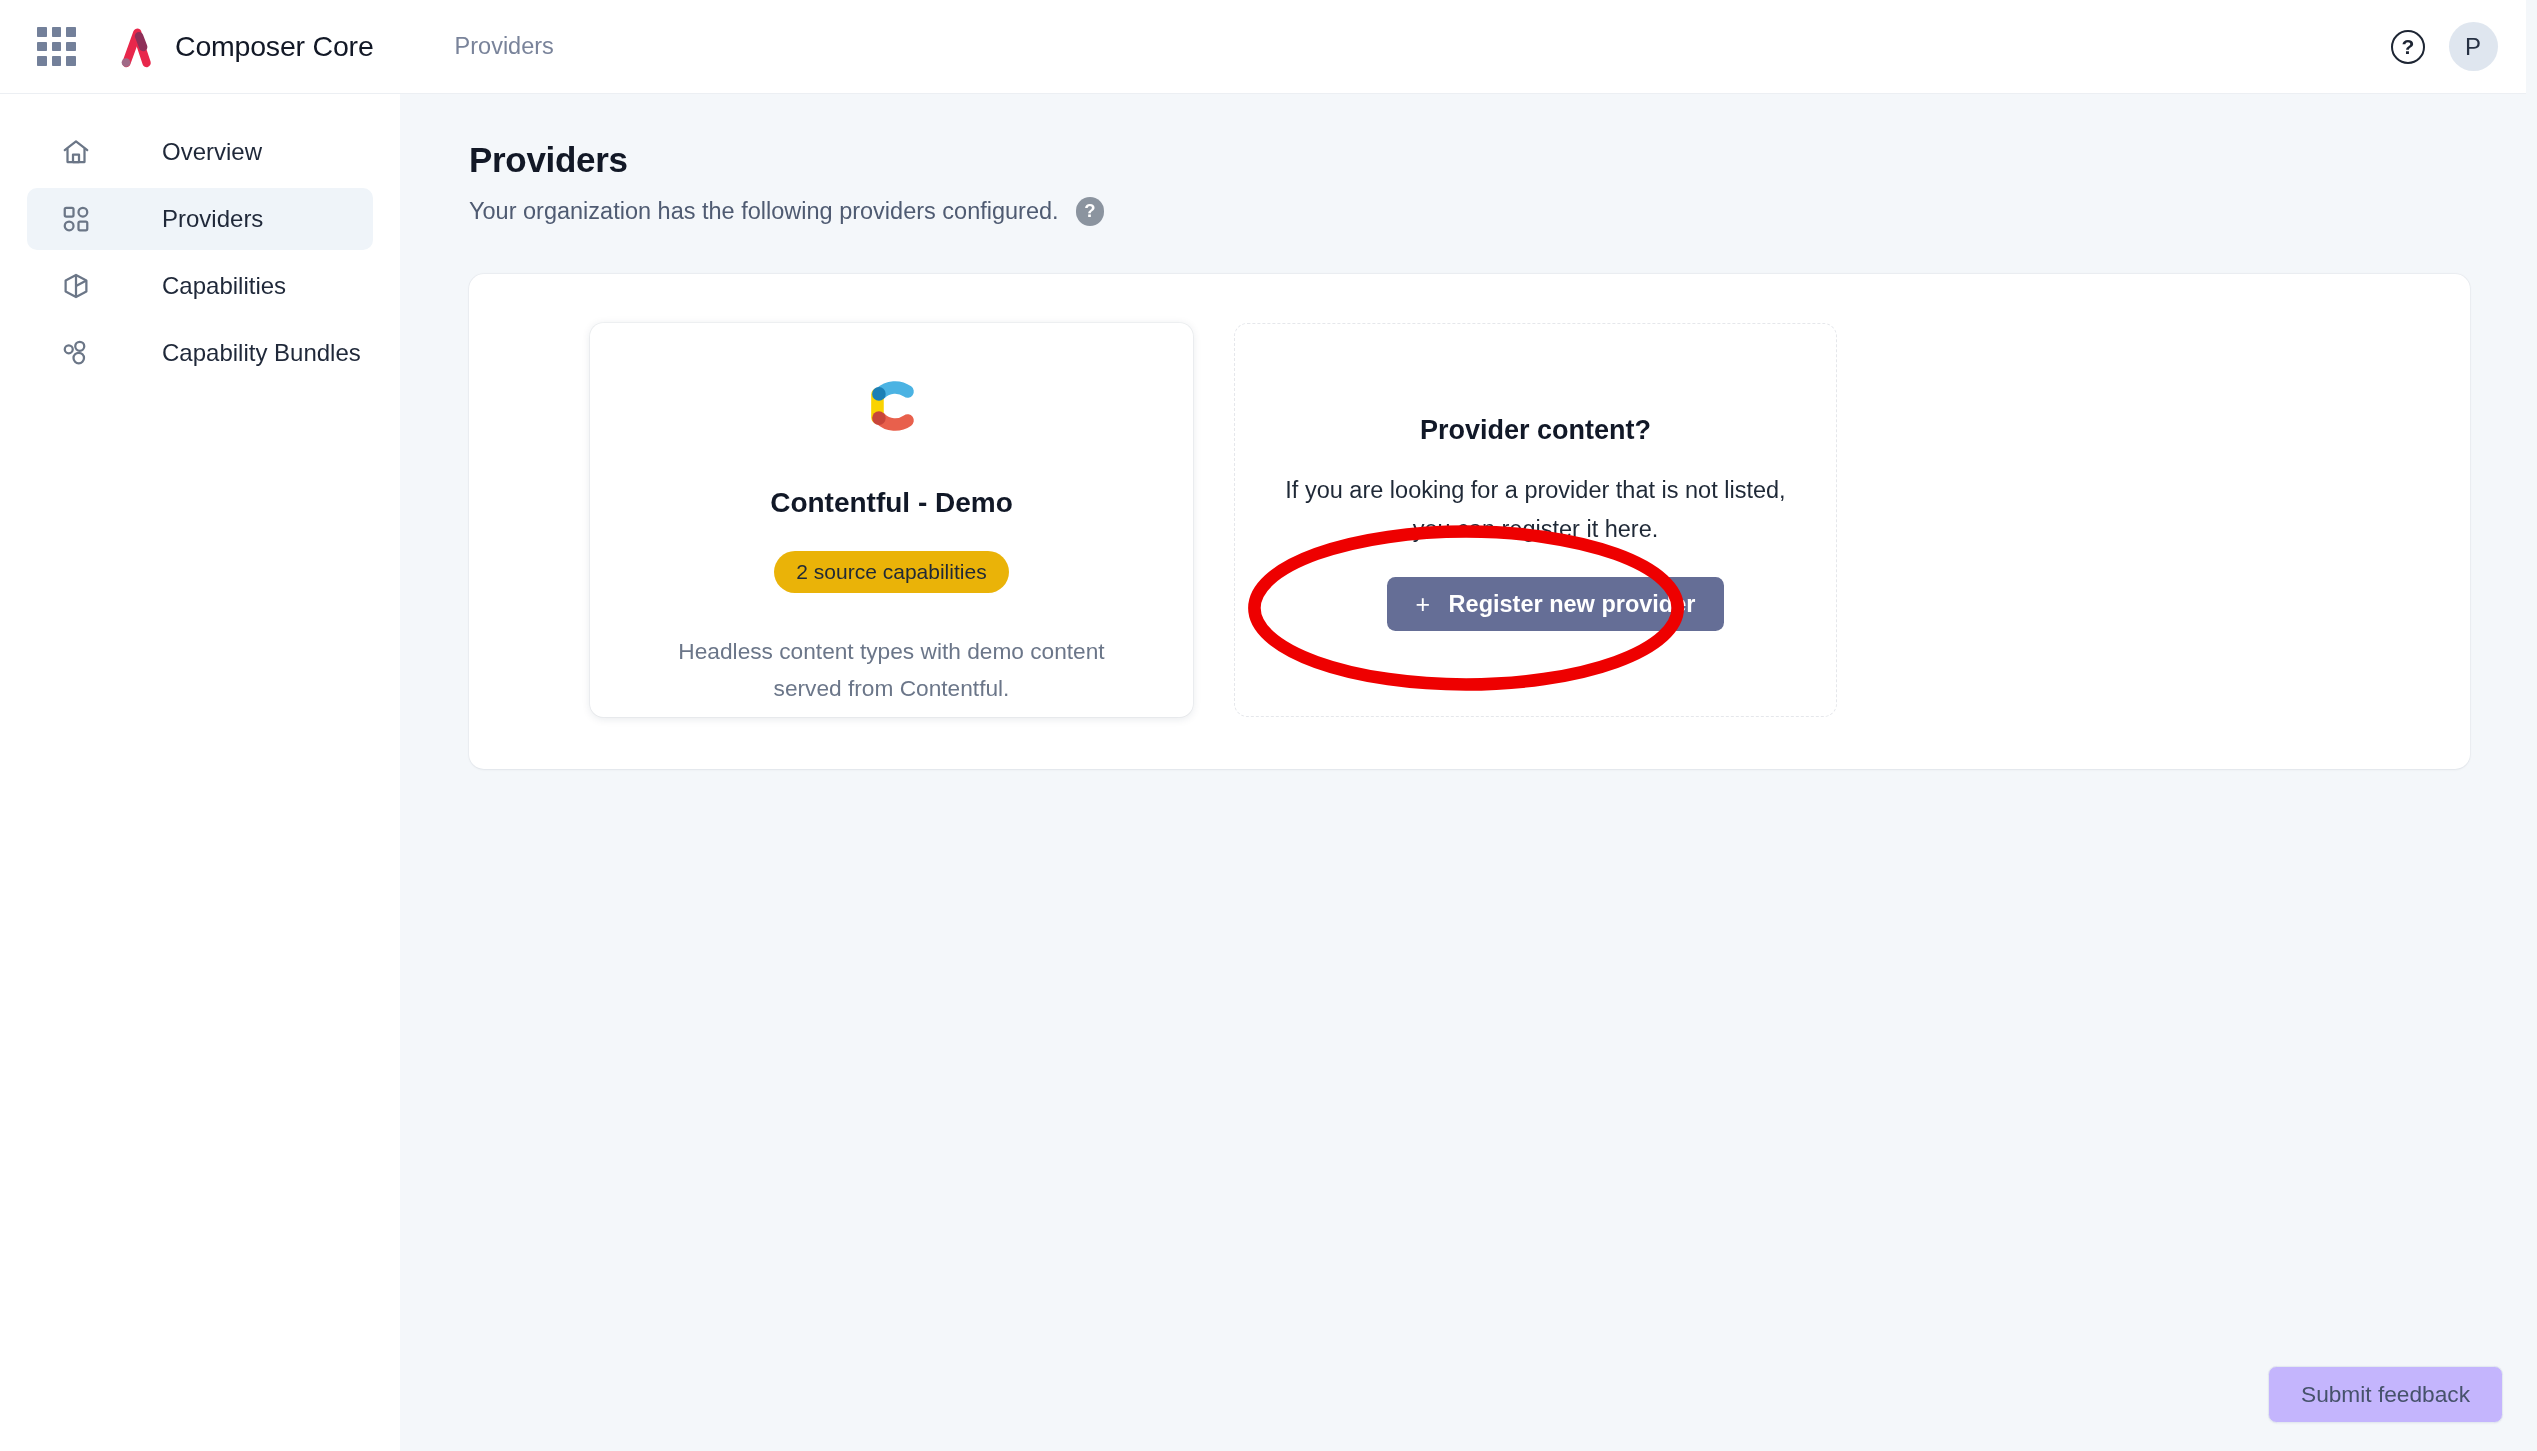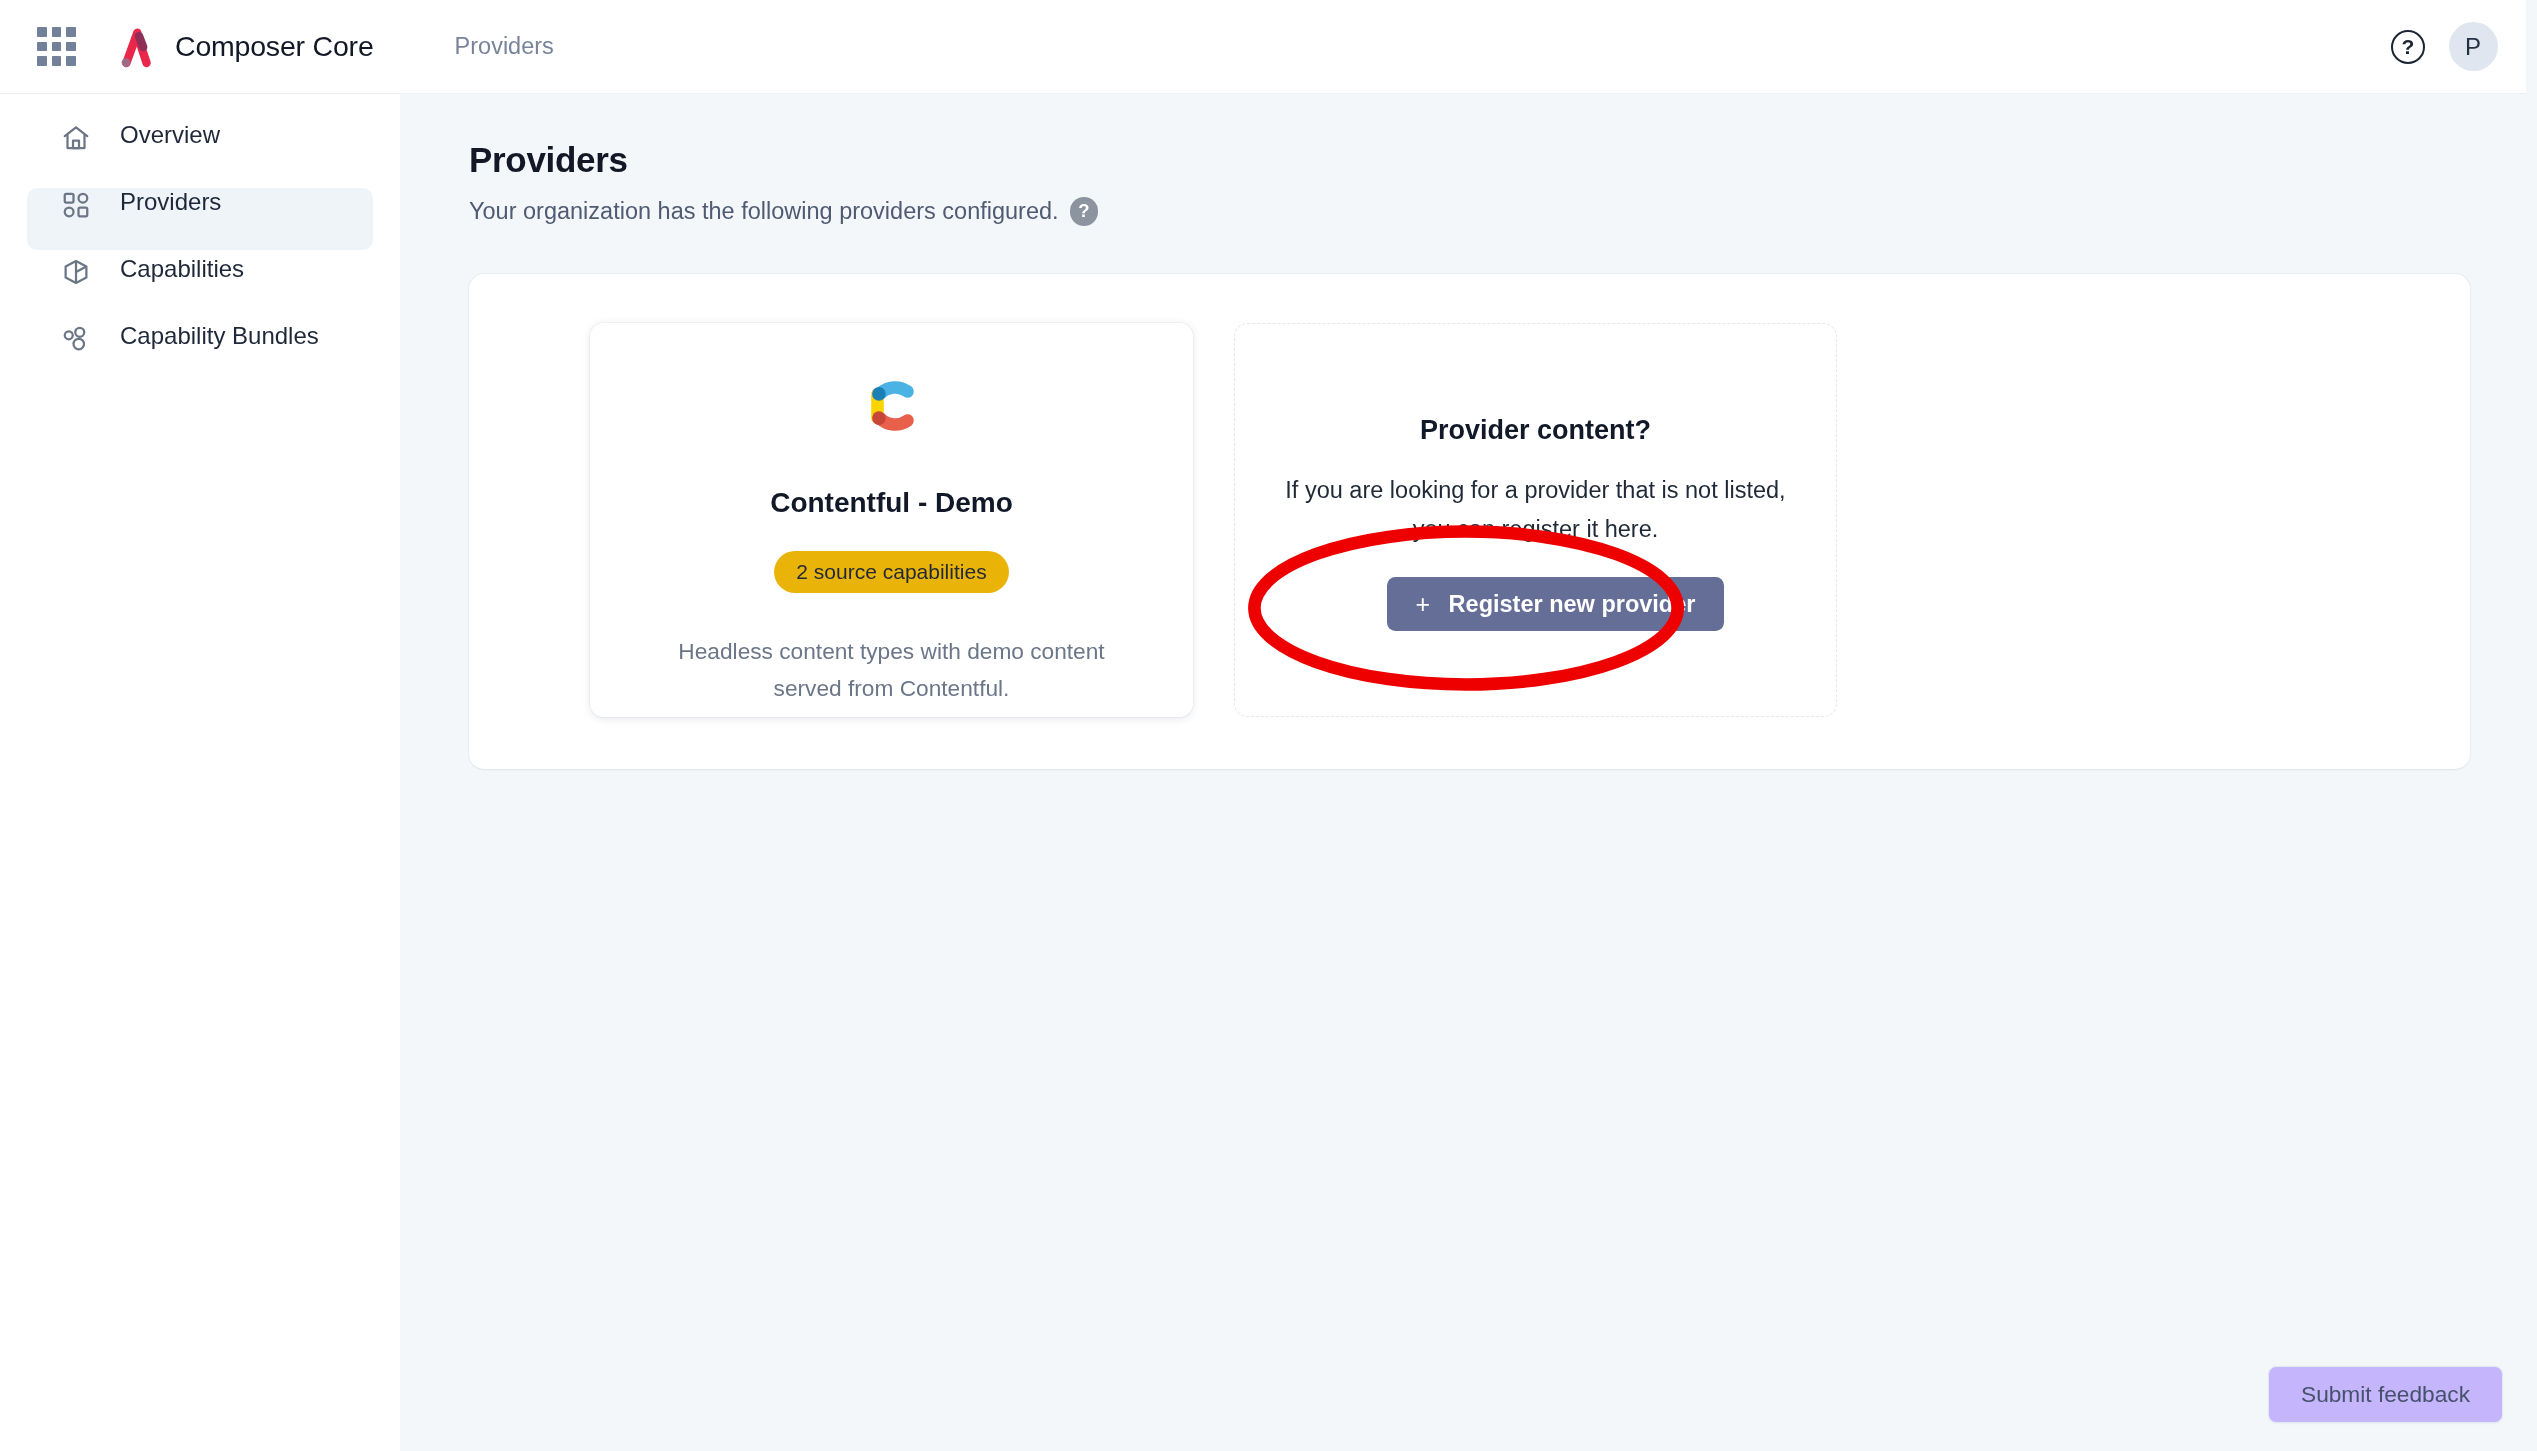--- a/index.html
+++ b/index.html
@@ -83,25 +83,27 @@
     position: absolute;
     top: 94px; left: 0;
     width: 400px;
     height: 1358px;
     background: #ffffff;
     padding-top: 22px;
     z-index: 10;
   }
   .nav-item {
     display: flex;
+    align-items: center;
     height: 62px;
     margin: 5px 27px;
     padding-left: 32px;
     border-radius: 10px;
     cursor: pointer;
+    gap: 42px;
   }
   .nav-item.active { background: #eff4f9; }
   .nav-icon { width: 34px; height: 34px; display:flex; align-items:center; justify-content:center; flex: none; }
   .nav-label {
     margin-left: 27px;
     font-size: 24px;
     color: #1f2839;
   }
 
   
@@ -116,21 +118,21 @@
     margin: 46px 0 0 69px;
     font-size: 35px;
     font-weight: bold;
     color: #121826;
     letter-spacing: -0.3px;
   }
   .page-subtitle-row {
     display: flex;
     align-items: center;
     margin: 17px 0 0 69px;
-    gap: 11px;
+    gap: 17px;
   }
   .page-subtitle {
     font-size: 23.5px;
     color: #4f5b72;
   }
   .info-dot {
     width: 28.5px; height: 28.5px;
     border-radius: 50%;
     background: #8b949f;
     color: #ffffff;

